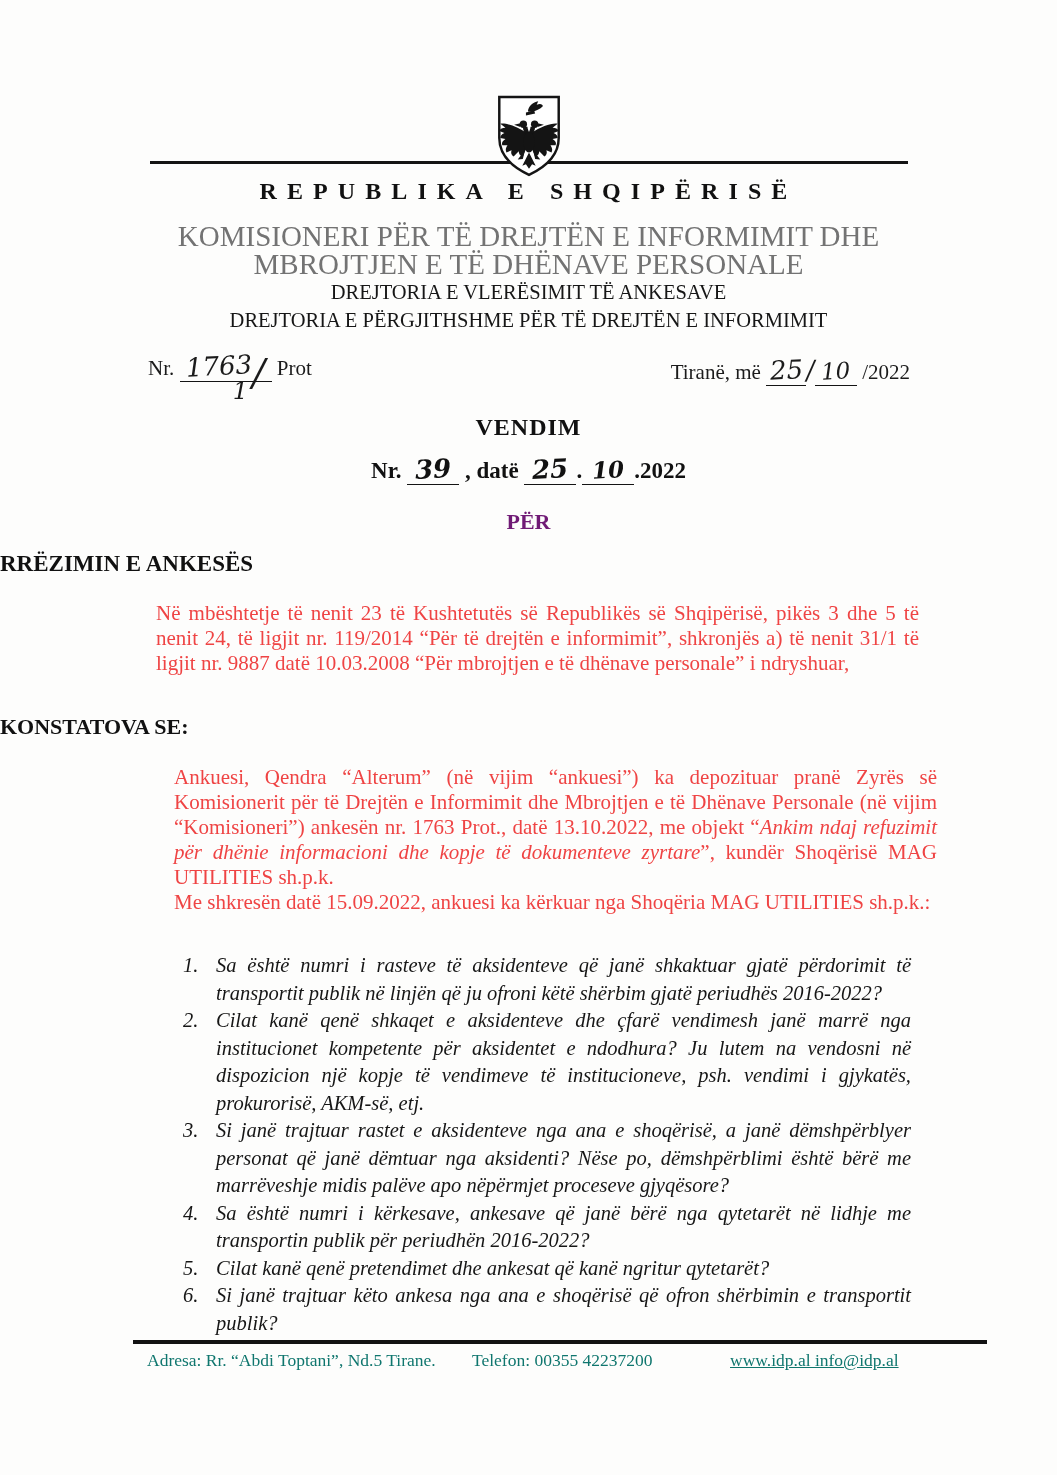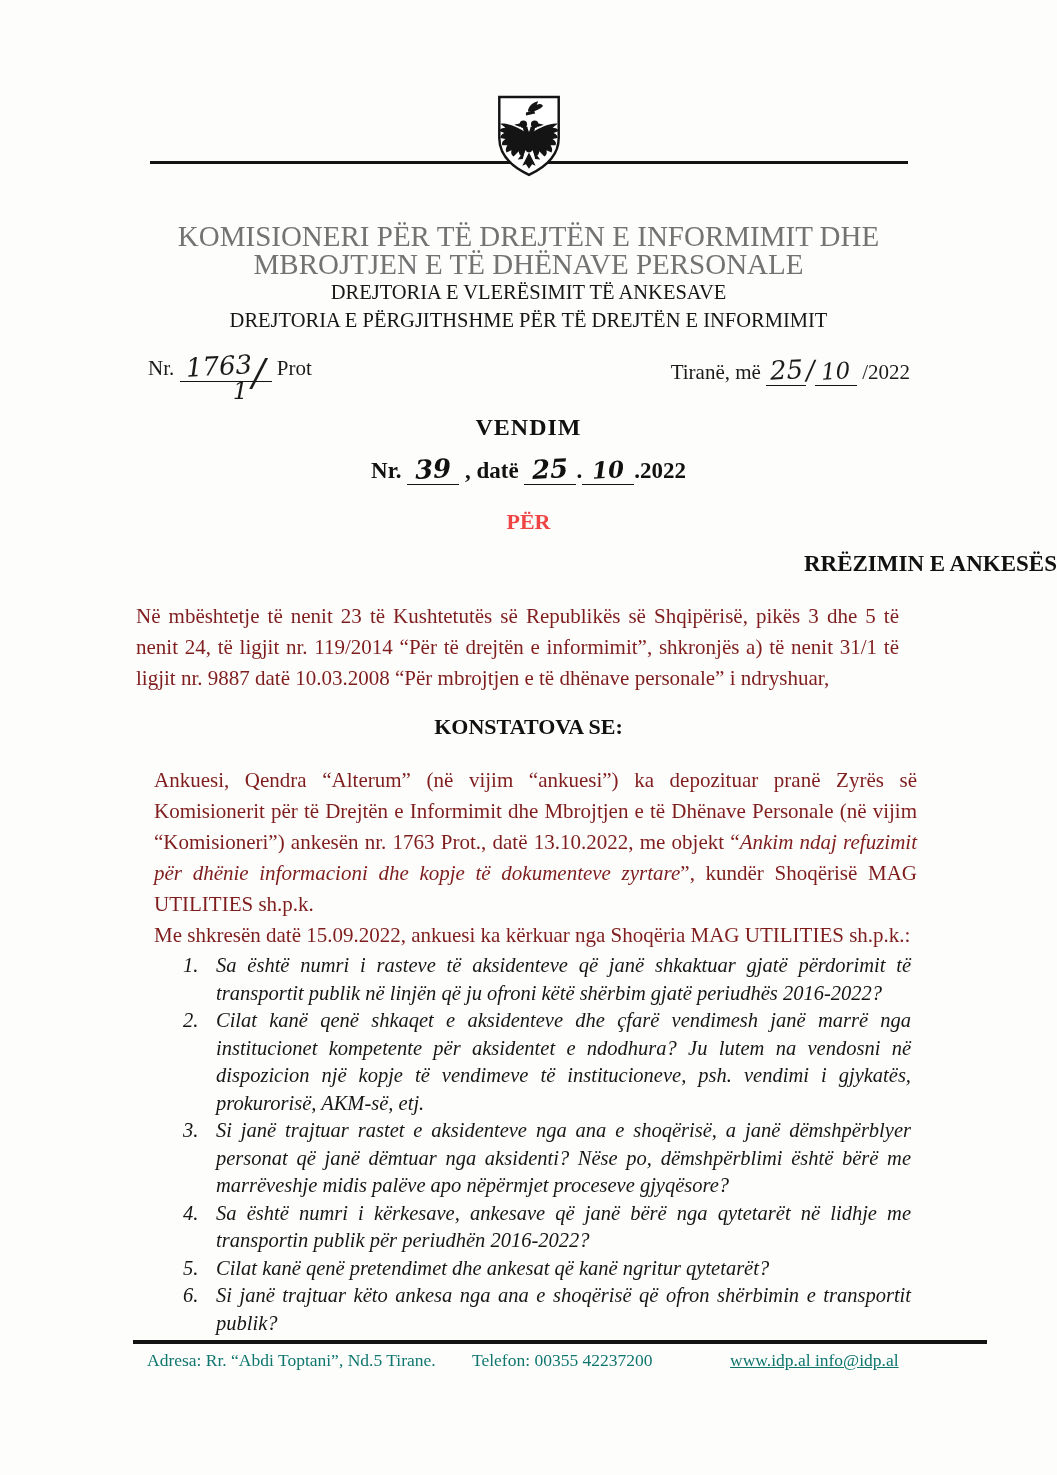--- a/index.html
+++ b/index.html
@@ -44,28 +44,28 @@
     position:absolute;left:58%;top:21px;
     font-family:"DejaVu Serif", serif;font-style:italic;font-size:24px;
   }
   
   .vendim-title{position:absolute;left:0;top:414px;width:100%;text-align:center;
     font-weight:bold;font-size:24px;letter-spacing:1px;color:#111;}
   .nr-date-line{position:absolute;left:0;top:458px;width:100%;text-align:center;
     font-weight:bold;font-size:23px;color:#111;}
   .nr-date-line .blank{min-width:52px;}
   .per-label{position:absolute;left:0;top:509px;width:100%;text-align:center;
-    font-weight:bold;font-size:22px;color:#ef4444;}
-  .subject{position:absolute;left:0;top:551px;width:100%;text-align:right;
+    font-weight:bold;font-size:22px;color:#701a75;}
+  .subject{position:absolute;left:0;top:551px;width:100%;text-align:left;
     font-weight:bold;font-size:23px;color:#111;}
   
-  .para{position:absolute;left:136px;width:763px;text-align:justify;
-    font-size:21px;line-height:31px;color:#7f1d1d;}
+  .para{position:absolute;left:156px;width:763px;text-align:justify;
+    font-size:21px;line-height:25px;color:#ef4444;}
   .legal-basis{top:601px;}
-  .konstatova{position:absolute;left:0;top:714px;width:100%;text-align:center;
+  .konstatova{position:absolute;left:0;top:714px;width:100%;text-align:left;
     font-weight:bold;font-size:22px;color:#111;}
   .intro{top:765px;margin-left:18px;}
   .italic{font-style:italic;}
   .questions{position:absolute;left:183px;top:952px;width:728px;}
   .q-item{display:flex;font-style:italic;font-size:20.5px;line-height:27.5px;
     color:#161616;}
   .q-num{flex:0 0 33px;}
   .q-text{flex:1;text-align:justify;}
   
   .footer-rule{position:absolute;left:133px;top:1340px;width:854px;height:4px;background:#121212;}
@@ -104,20 +104,21 @@
         <path d="M29,55 l-7,9 l5,-0.5 z"></path>
         <path d="M37,55 l7,9 l-5,-0.5 z"></path>
 
         <path d="M33,57 l-6.5,13 l3.5,-1.5 l3,4.5 l3,-4.5 l3.5,1.5 z"></path>
       </g>
     </svg>
   </div>
 
   <div class="header-rule"></div>
 
+  <div class="republic-title">REPUBLIKA E SHQIPËRISË</div>
 
   <div class="org-block">
     <div class="org-name">KOMISIONERI PËR TË DREJTËN E INFORMIMIT DHE MBROJTJEN E TË DHËNAVE PERSONALE</div>
     <div class="org-dir">DREJTORIA E VLERËSIMIT TË ANKESAVE</div>
     <div class="org-dir">DREJTORIA E PËRGJITHSHME PËR TË DREJTËN E INFORMIMIT</div>
   </div>
 
   <div class="protocol">
     <div class="prot-left">
       <span>Nr.</span>

